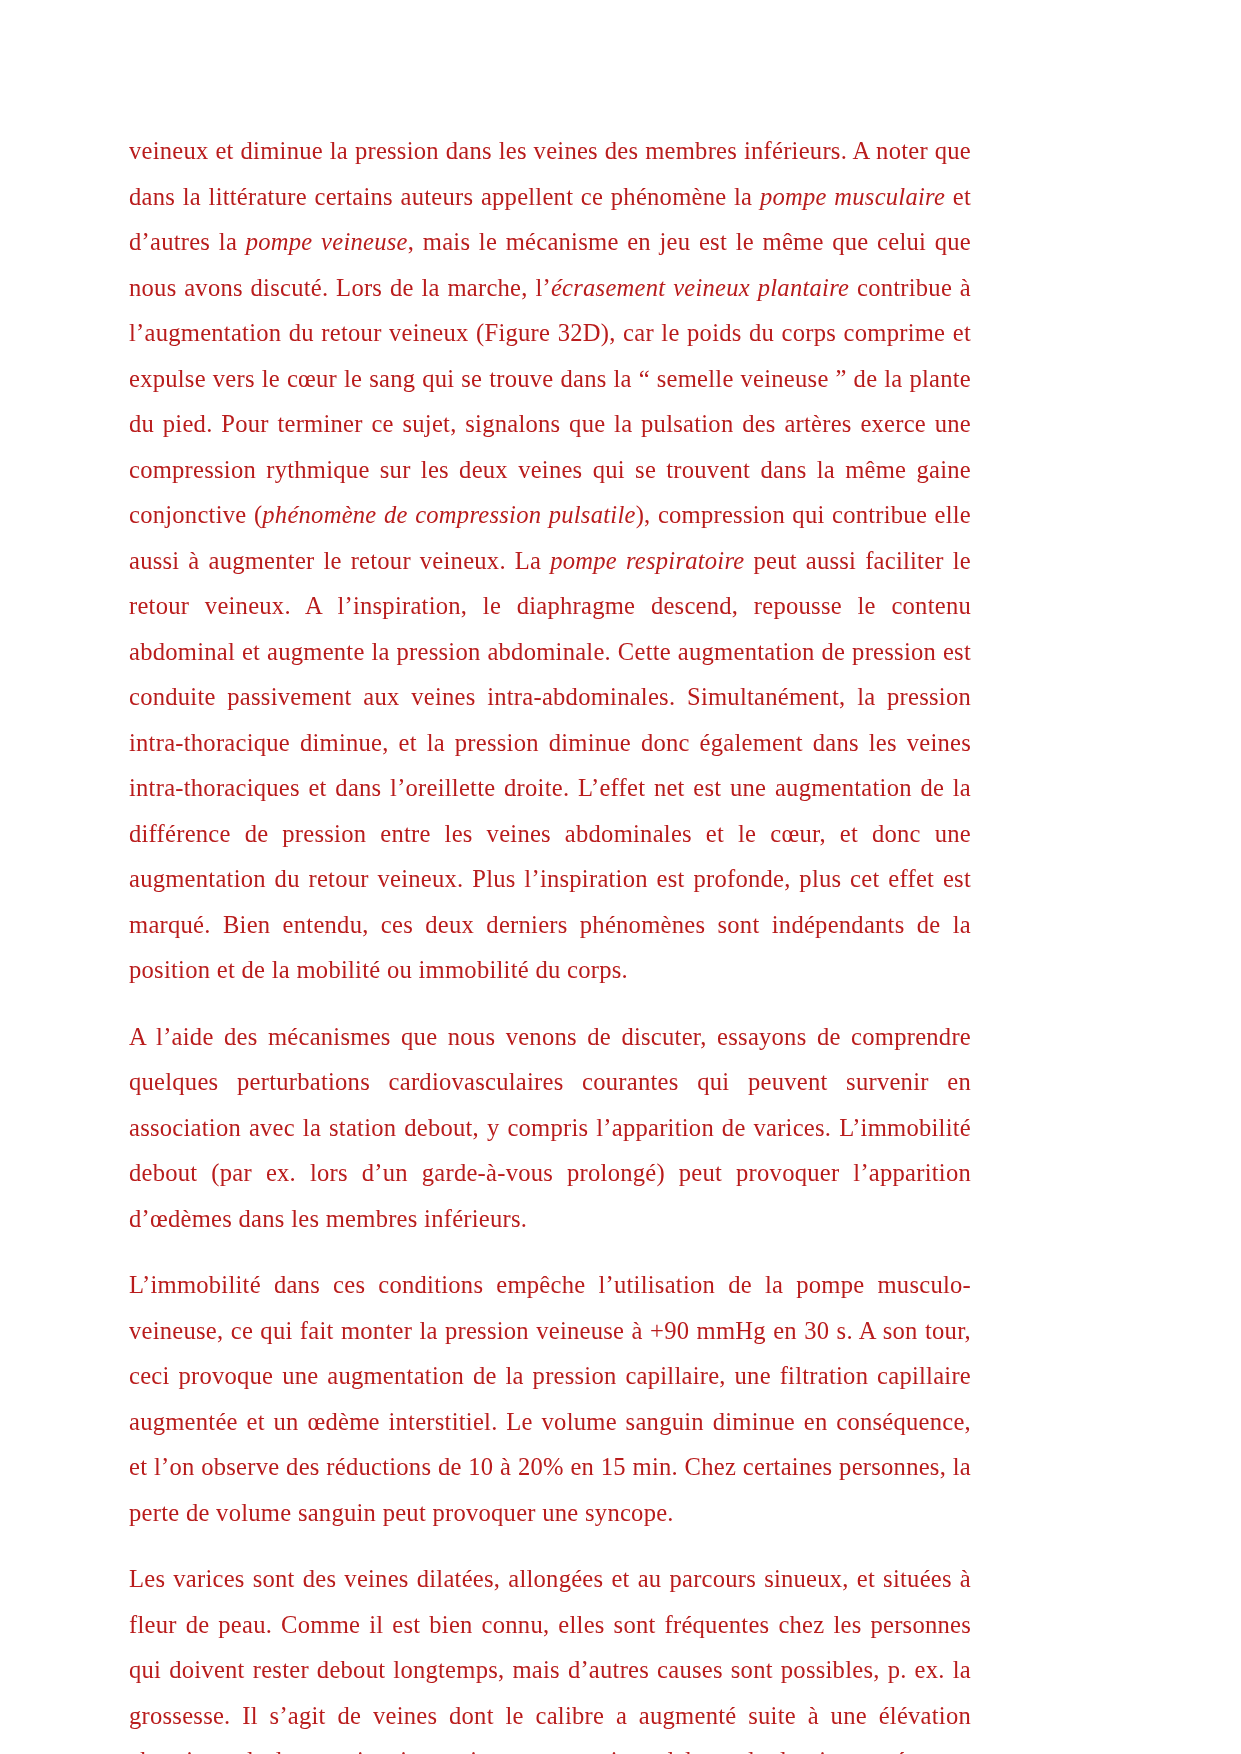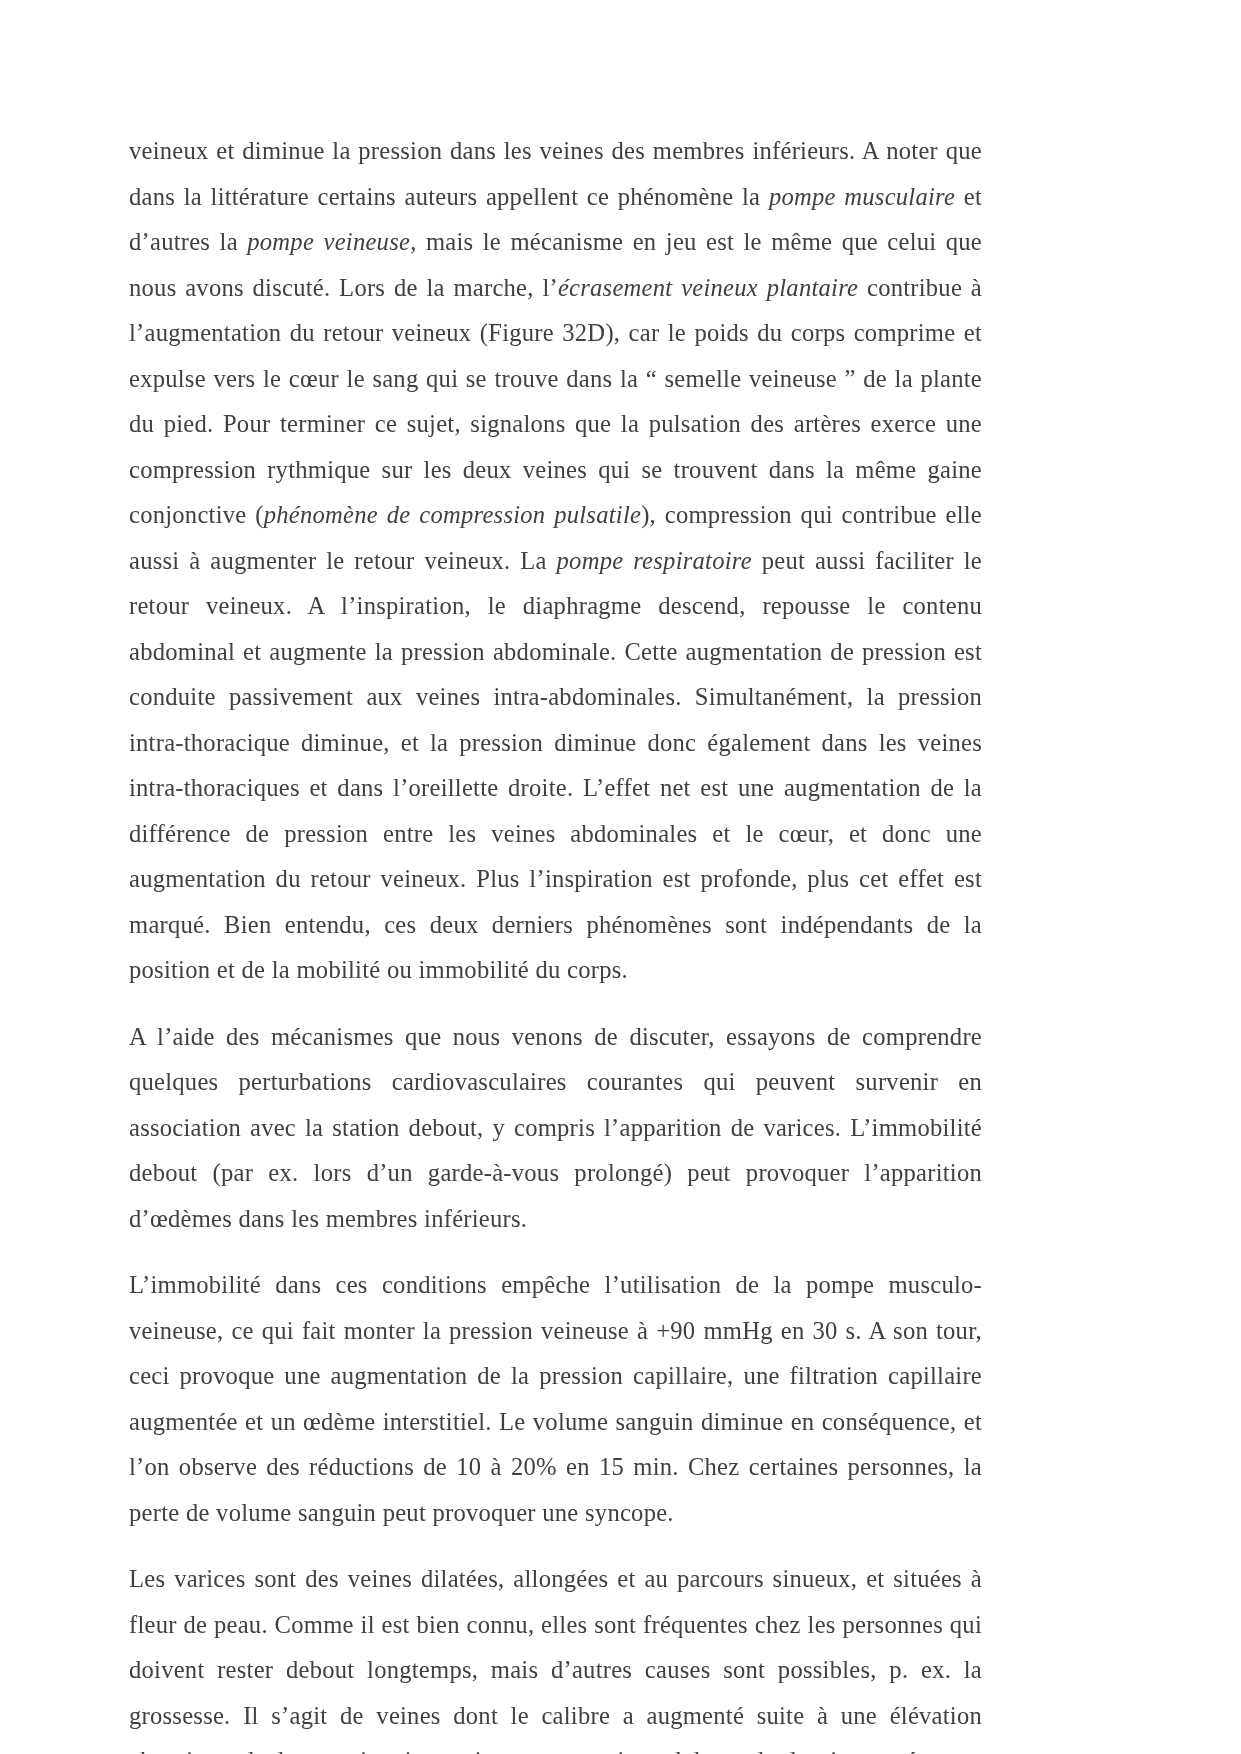--- a/index.html
+++ b/index.html
@@ -20,30 +20,30 @@
     box-sizing: border-box;
     overflow: hidden;
   }
   .content {
     position: absolute;
     left: 129px;
     top: 128px;
     width: 854px;
   }
   p.para {
-    margin: 0 1px 21px 0;
+    margin: 0 12px 21px 0;
     font-size: 24.6px;
     line-height: 45.5px;
     text-align: justify;
     text-justify: inter-word;
     hyphens: none;
     -webkit-hyphens: none;
     letter-spacing: 0.01em;
     word-spacing: 0.005em;
-    color: #404040;
+    color: #b91c1c;
   }
   p.para:last-child {
     margin-bottom: 0;
   }
   em {
     font-style: italic;
   }
   
 </style>
 </head>

